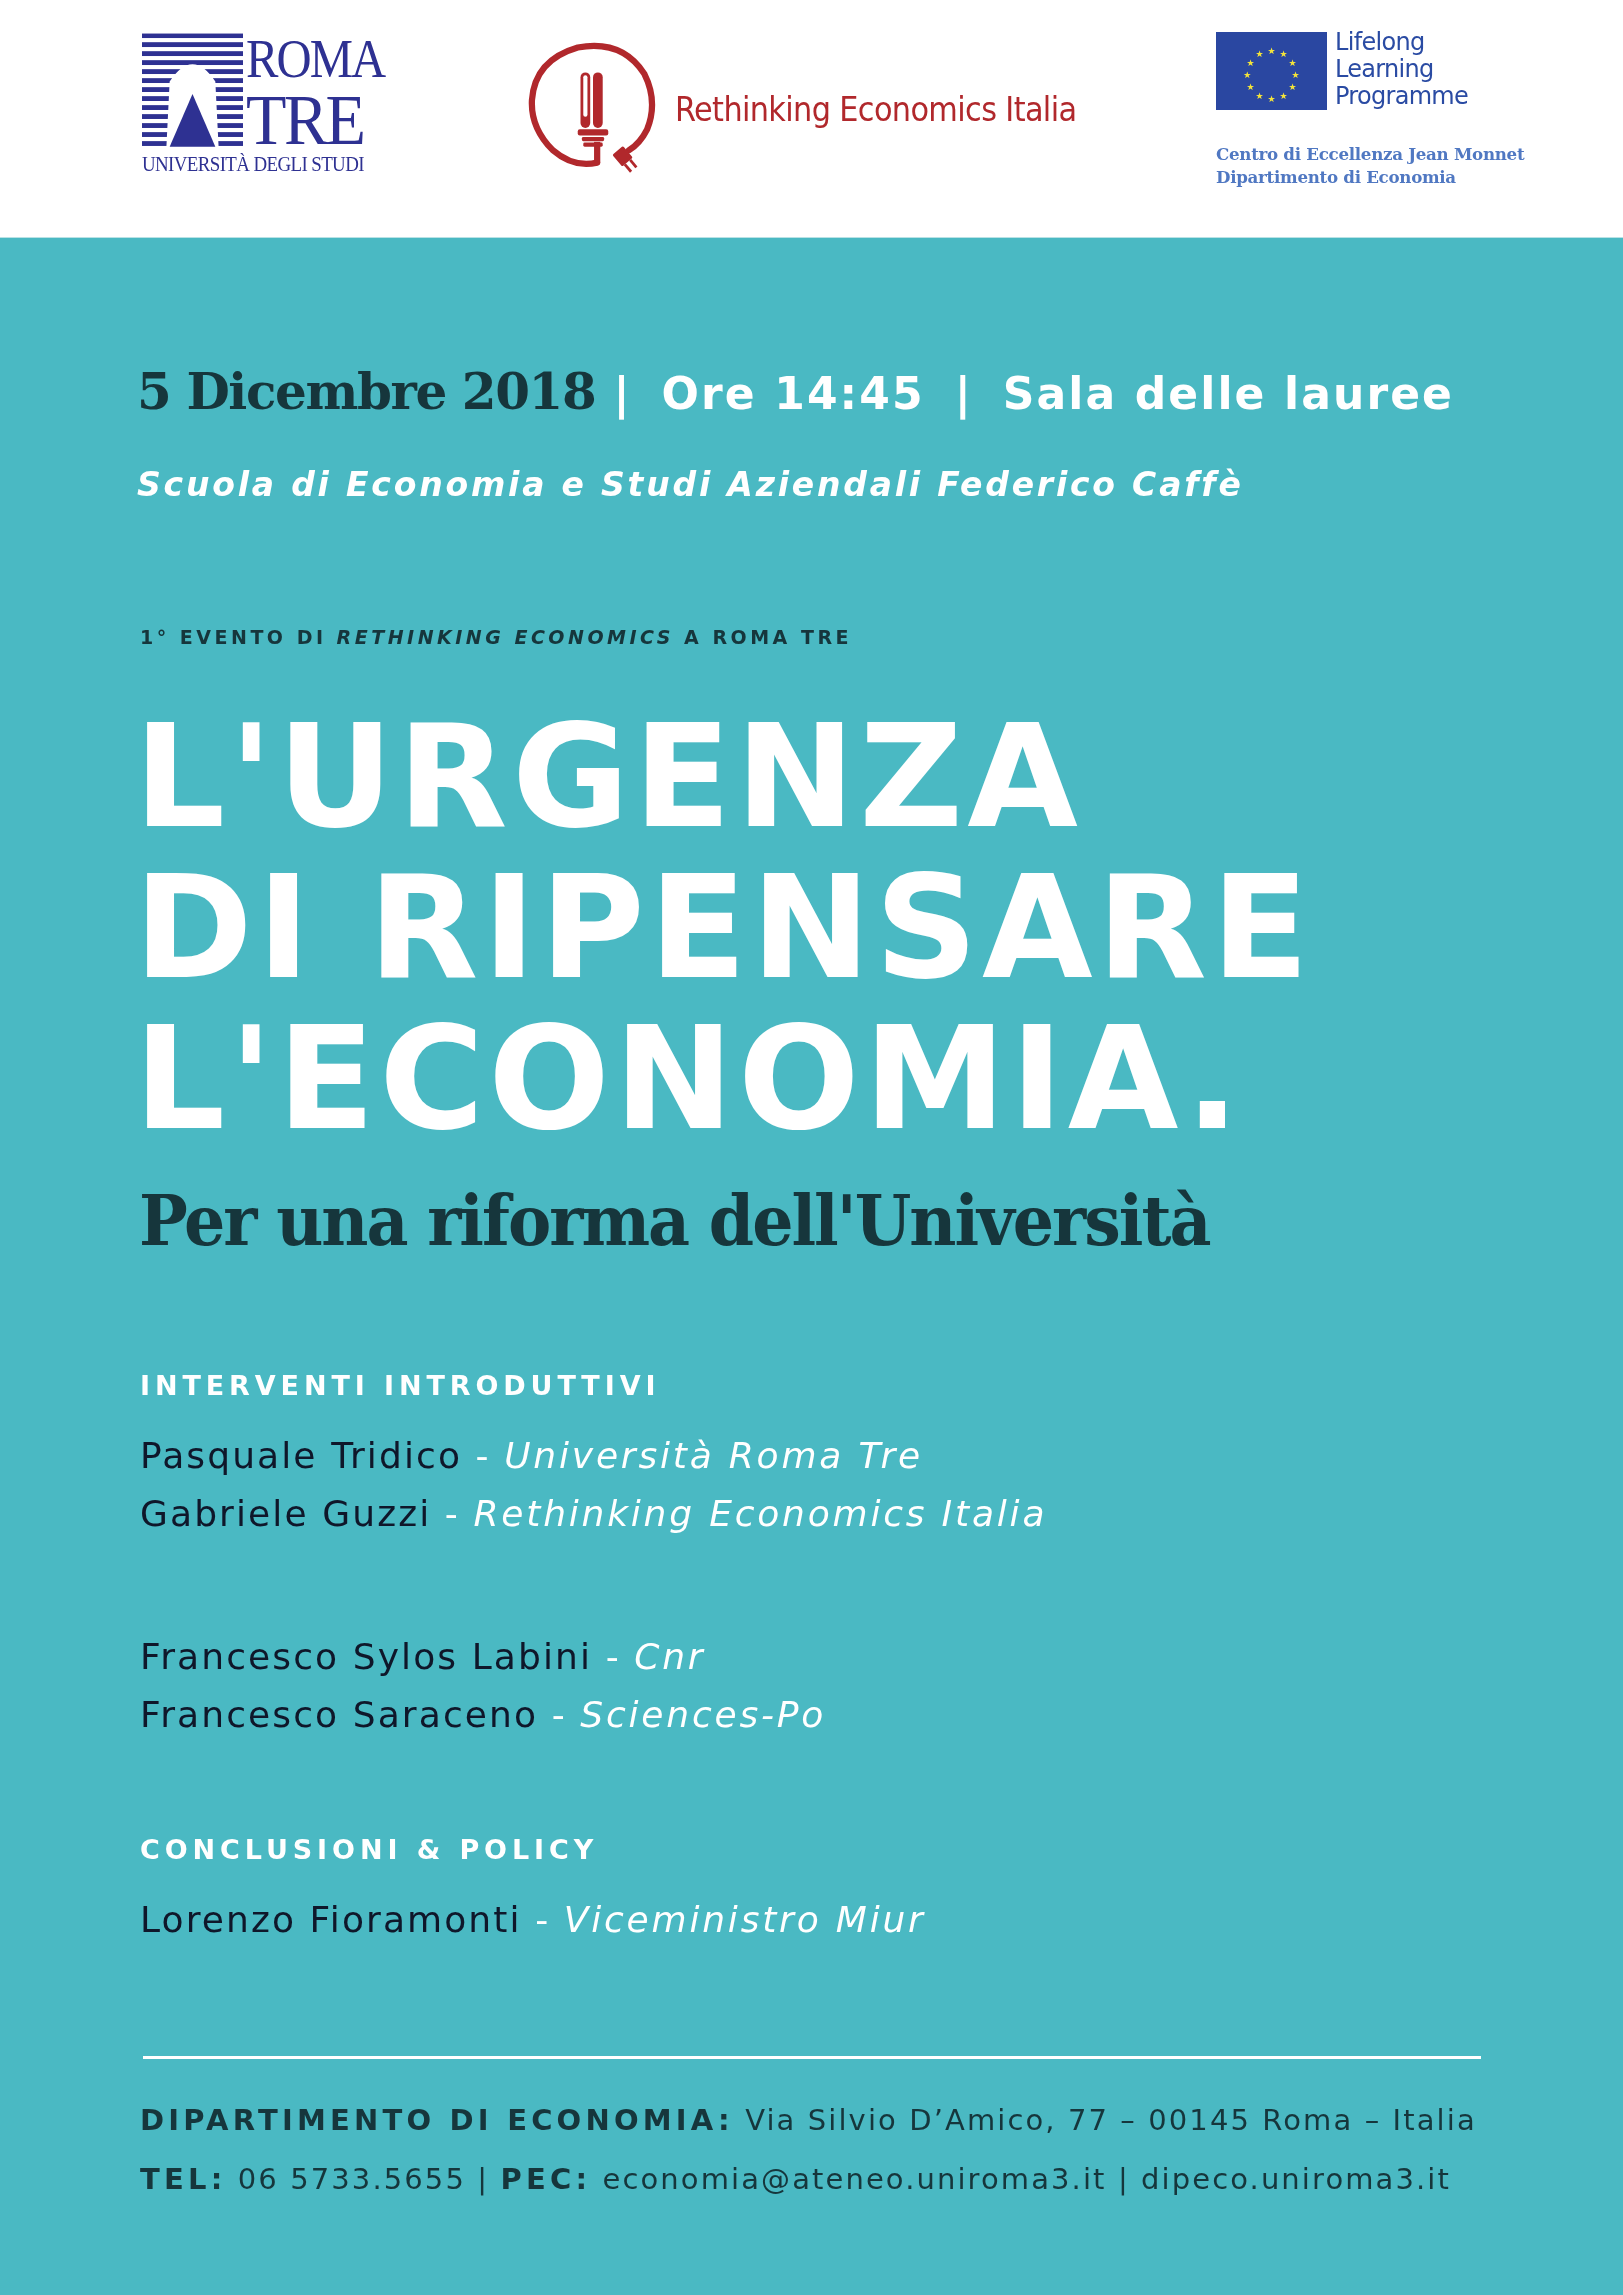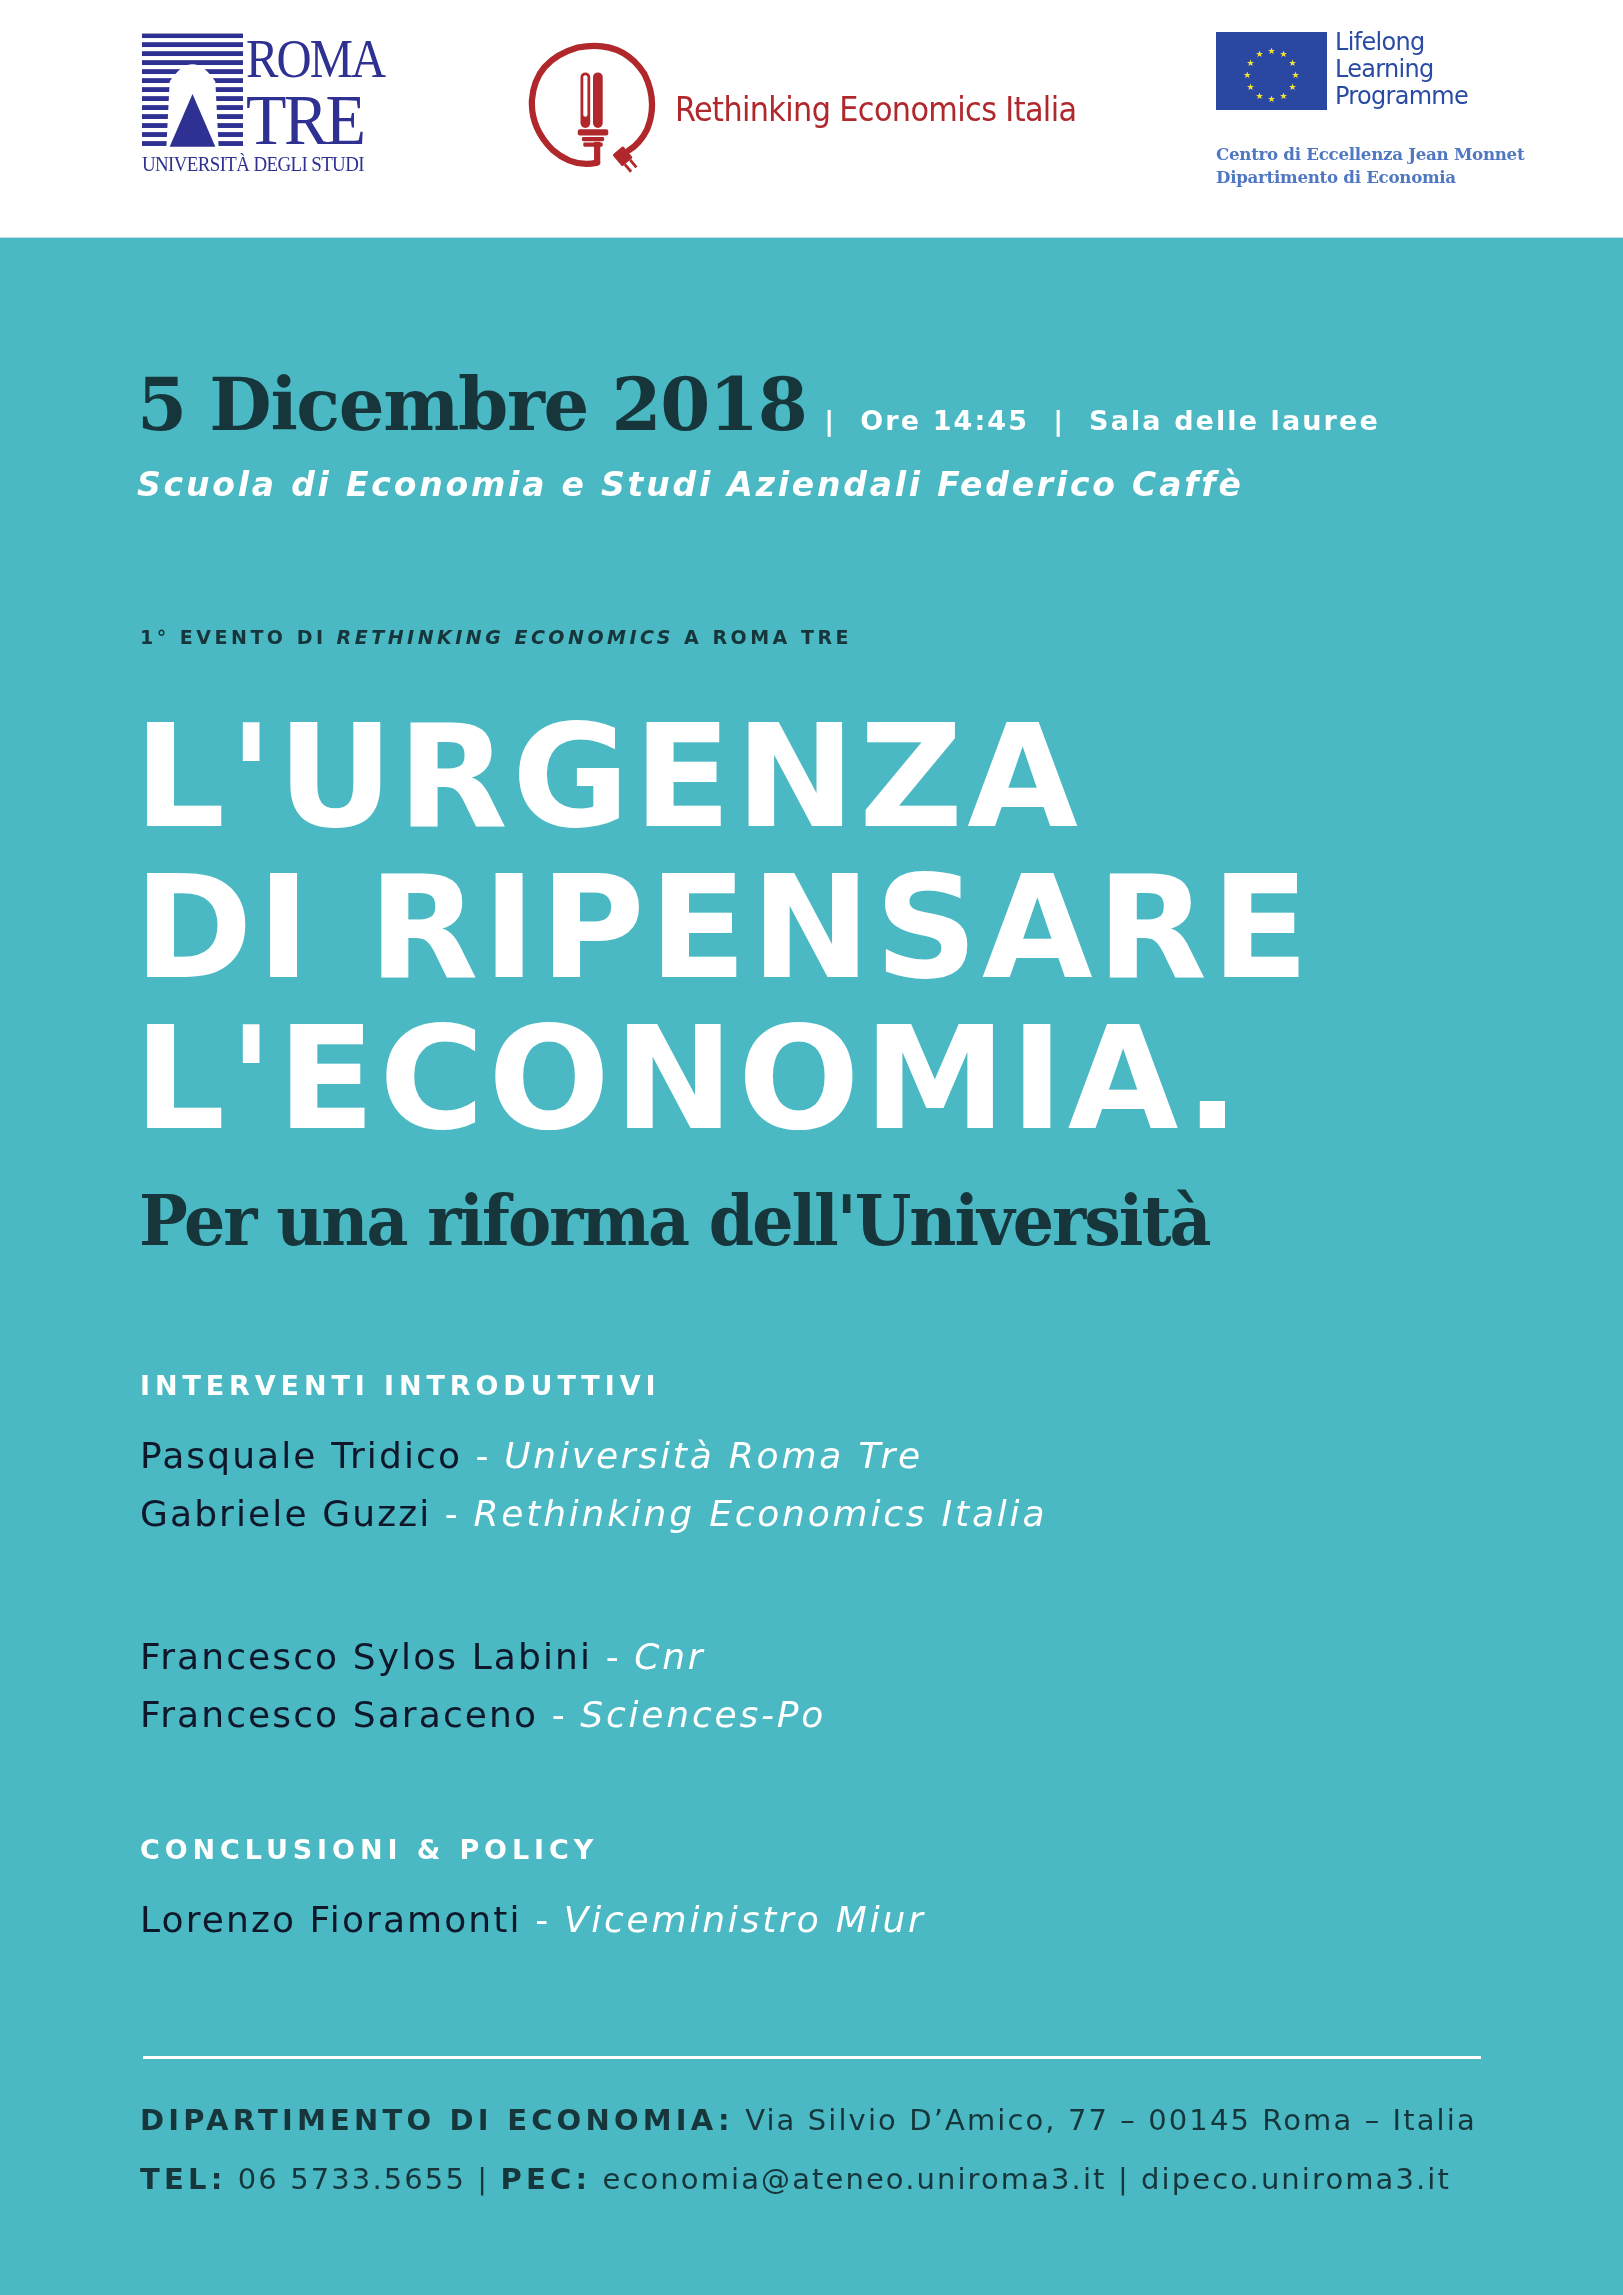--- a/index.html
+++ b/index.html
@@ -27,22 +27,22 @@
   .eu-prog { position: absolute; left: 119px; top: -2.8px; font-family: "DejaVu Sans", sans-serif; color: #2a4ba3;
              font-size: 24px; line-height: 27px; letter-spacing: -0.7px; }
   .eu-centro { position: absolute; left: 0; top: 111px; font-family: "DejaVu Serif", serif; font-weight: bold;
                color: #5078c2; font-size: 16.7px; line-height: 23px; white-space: nowrap; letter-spacing: -0.3px; }
 
   
   .panel { position: absolute; left: 0; top: 237px; width: 1623px; height: 2059px; background: #4ab9c3;
            border-top: 1.4px solid #b9e2e5; }
 
   .date-line { position: absolute; left: 137px; top: 362px; white-space: nowrap; display: flex; align-items: baseline; }
-  .date-big { font-family: "DejaVu Serif", serif; font-weight: bold; font-size: 72px; letter-spacing: -1.4px; color: #16363c; }
-  .date-meta { font-family: "DejaVu Sans", sans-serif; font-weight: bold; font-size: 27px; letter-spacing: 2.1px;
+  .date-big { font-family: "DejaVu Serif", serif; font-weight: bold; font-size: 50px; letter-spacing: -1.4px; color: #16363c; }
+  .date-meta { font-family: "DejaVu Sans", sans-serif; font-weight: bold; font-size: 44px; letter-spacing: 2.1px;
                color: #ffffff; margin-left: 18px; }
   .school { position: absolute; left: 137px; top: 465px; font-family: "DejaVu Sans", sans-serif; font-style: italic;
             font-weight: bold; font-size: 33px; letter-spacing: 2.8px; color: #ffffff; white-space: nowrap; }
 
   .event-tag { position: absolute; left: 140px; top: 626px; font-family: "DejaVu Sans", sans-serif; font-weight: bold;
                font-size: 19px; letter-spacing: 3.5px; color: #16363c; white-space: nowrap; }
   .event-tag em { font-style: italic; }
 
   .title { position: absolute; left: 134px; top: 701px; font-family: "DejaVu Sans", sans-serif; font-weight: bold;
            color: #ffffff; font-size: 143px; line-height: 151px; letter-spacing: 4.2px; white-space: nowrap; }

